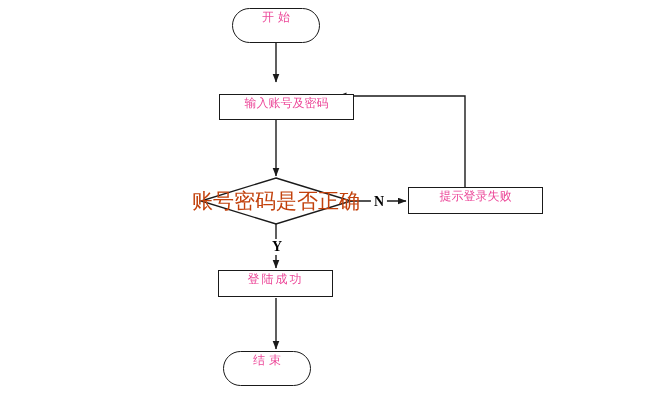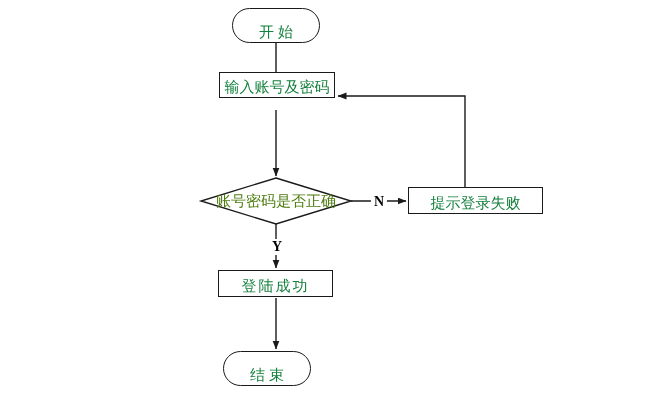--- a/index.html
+++ b/index.html
@@ -19,36 +19,36 @@
     overflow: hidden;
   }
   .connectors {
     position: absolute;
     left: 0; top: 0;
     width: 659px; height: 401px;
   }
   .node {
     position: absolute;
     display: flex;
-    align-items: flex-end;
+    align-items: flex-start;
     justify-content: center;
     background: var(--fill);
     border: 1.4px solid var(--stroke);
-    font-size: 15px;
-    color: #15803d;
+    font-size: 12px;
+    color: #ec4899;
     white-space: nowrap;
   }
   .terminator { border-radius: 18px; letter-spacing: 4px; padding-left: 4px; }
   .process { border-radius: 0; }
   .decision-label {
     position: absolute;
     border: none;
     background: transparent;
-    font-size: 15px;
-    color: #4d7c0f;
+    font-size: 21px;
+    color: #c2410c;
     display: flex;
     align-items: center;
     justify-content: center;
     white-space: nowrap;
   }
   .edge-label {
     position: absolute;
     background: var(--fill);
     font-weight: bold;
     font-size: 14px;
@@ -91,21 +91,21 @@
 
     <path d="M276,298 L276,349" fill="none" stroke="#1a1a1a" stroke-width="1.4" marker-end="url(#ah)"></path>
 
     <polygon points="276,178 351,201 276,224 201,201" fill="#ffffff" stroke="#1a1a1a" stroke-width="1.4"></polygon>
   </svg>
 
   <div class="node terminator" style="left:232px; top:8px; width:88px; height:35px;">
     <span>开始</span>
   </div>
 
-  <div class="node process" style="left:219px; top:72px; width:116px; height:26px;">
+  <div class="node process" style="left:219px; top:94px; width:135px; height:26px;">
     <span>输入账号及密码</span>
   </div>
 
   <div class="decision-label" style="left:206px; top:190px; width:140px; height:22px;">
     <span>账号密码是否正确</span>
   </div>
 
   <span class="edge-label" style="left:379px; top:202px;">N</span>
 
   <div class="node process" style="left:408px; top:187px; width:135px; height:27px;">

